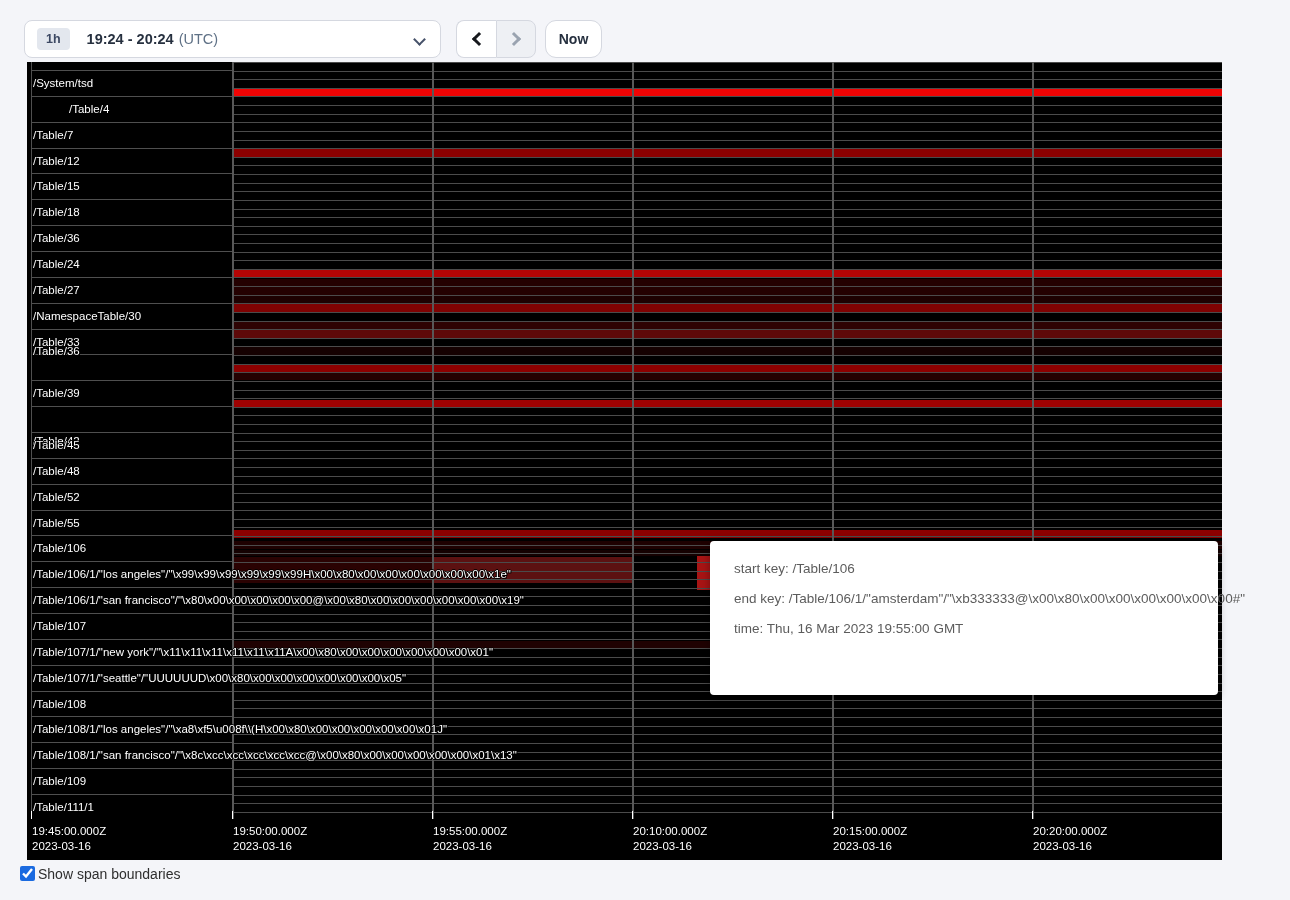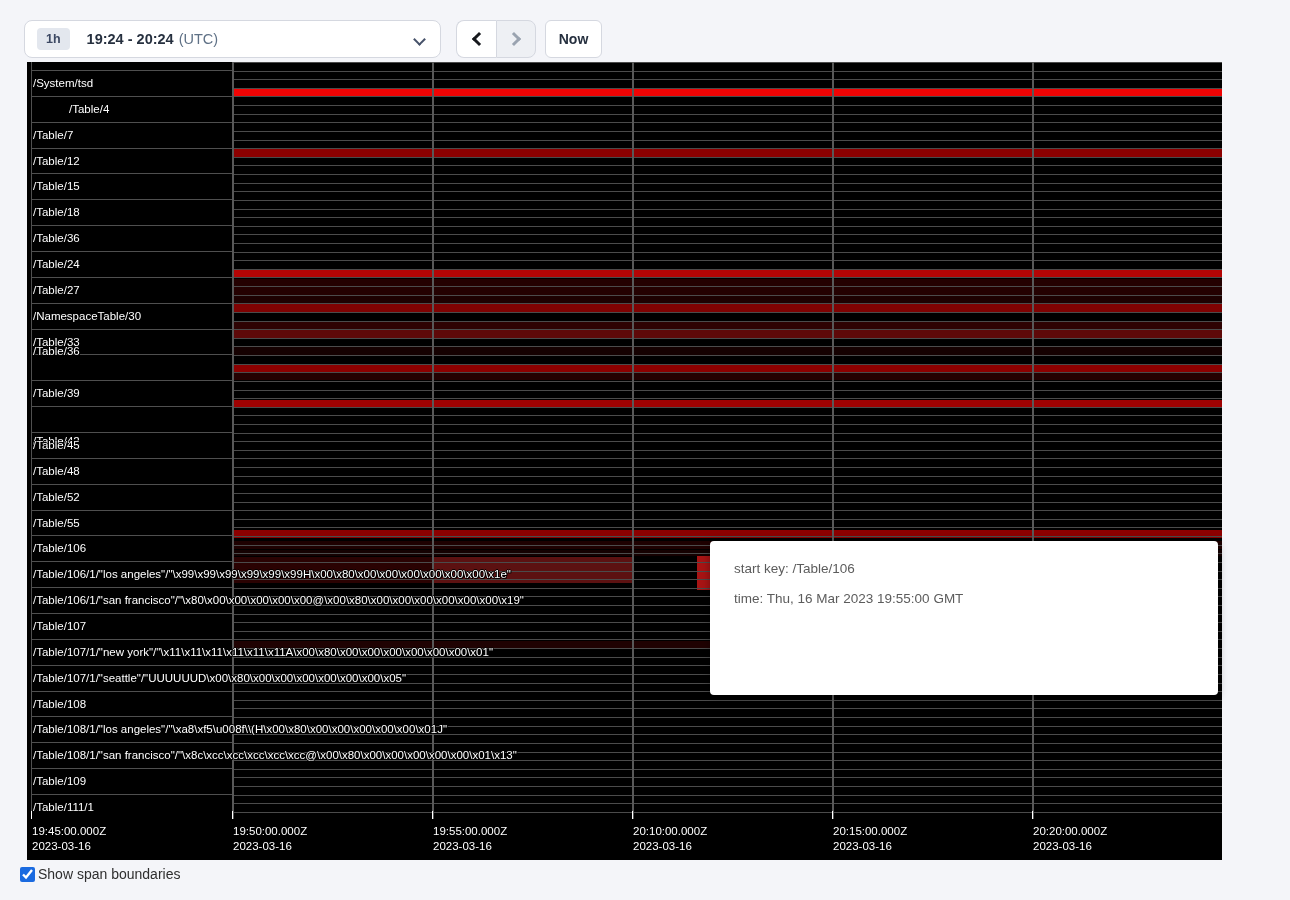--- a/index.html
+++ b/index.html
@@ -27,21 +27,21 @@
   .nav-btn {
     width:40px; height:38px; border:1px solid #d5d8e0; background:#fff;
     display:flex; align-items:center; justify-content:center; cursor:pointer;
   }
   .nav-btn.prev { border-radius:8px 0 0 8px; border-right:none; }
   .nav-btn.next { border-radius:0 8px 8px 0; background:#eef0f4; cursor:default; }
   .chev-left  { width:10px; height:10px; border-left:3px solid #16181d; border-bottom:3px solid #16181d; transform:rotate(45deg); margin-left:4px; }
   .chev-right { width:10px; height:10px; border-right:3px solid #9aa3b0; border-top:3px solid #9aa3b0; transform:rotate(45deg); margin-right:4px; }
   .now-btn {
     position:absolute; left:545px; top:20px; width:57px; height:38px;
-    background:#fff; border:1px solid #d5d8e0; border-radius:6px;
+    background:#fff; border:1px solid #d5d8e0; border-radius:11px;
     font-size:14px; font-weight:bold; color:#26303f; cursor:pointer;
     font-family:"Liberation Sans", sans-serif;
   }
 
   
   .canvas {
     position:absolute; left:27px; top:62px; width:1195px; height:798px;
     background:#000; overflow:hidden; cursor:crosshair;
   }
   .dense-lines {
@@ -65,21 +65,21 @@
 
   
   .tooltip {
     position:absolute; left:710px; top:541px; width:508px; height:154px;
     background:#fff; border-radius:4px; box-shadow:0 2px 10px rgba(0,0,0,0.35);
     padding:20px 0 0 24px; display:flex; flex-direction:column; gap:15px; z-index:10;
   }
   .tooltip div { font-size:13.5px; color:#5c5c5c; white-space:nowrap; }
 
   
-  .footer { position:absolute; left:20px; top:866px; display:flex; align-items:center; }
+  .footer { position:absolute; left:20px; top:866px; display:flex; }
   .footer input { width:15px; height:15px; accent-color:#1a6ae0; cursor:pointer; }
   .footer label { font-size:14px; color:#2e2e2e; margin-left:3px; }
 </style>
 </head>
 <body>
 
 <div class="time-selector">
   <span class="range-badge">1h</span>
   <span class="range-text">19:24 - 20:24</span>
   <span class="range-zone">(UTC)</span>
@@ -210,19 +210,20 @@
     </div>
     <div class="tick" style="left: 1005px;"></div>
     <div class="axis-label" style="left: 1006px;">
       <div>20:20:00.000Z</div>
       <div>2023-03-16</div>
     </div>
   </div>
 
 <div class="tooltip">
   <div>start key: /Table/106</div>
+  <div>end key: /Table/106/1/"amsterdam"/"\xb333333@\x00\x80\x00\x00\x00\x00\x00\x00#"</div>
   <div>time: Thu, 16 Mar 2023 19:55:00 GMT</div>
 </div>
 
 <div class="footer">
   <input type="checkbox" id="spanbound" checked="" style="">
   <label for="spanbound">Show span boundaries</label>
 </div>
 
 </body></html>

